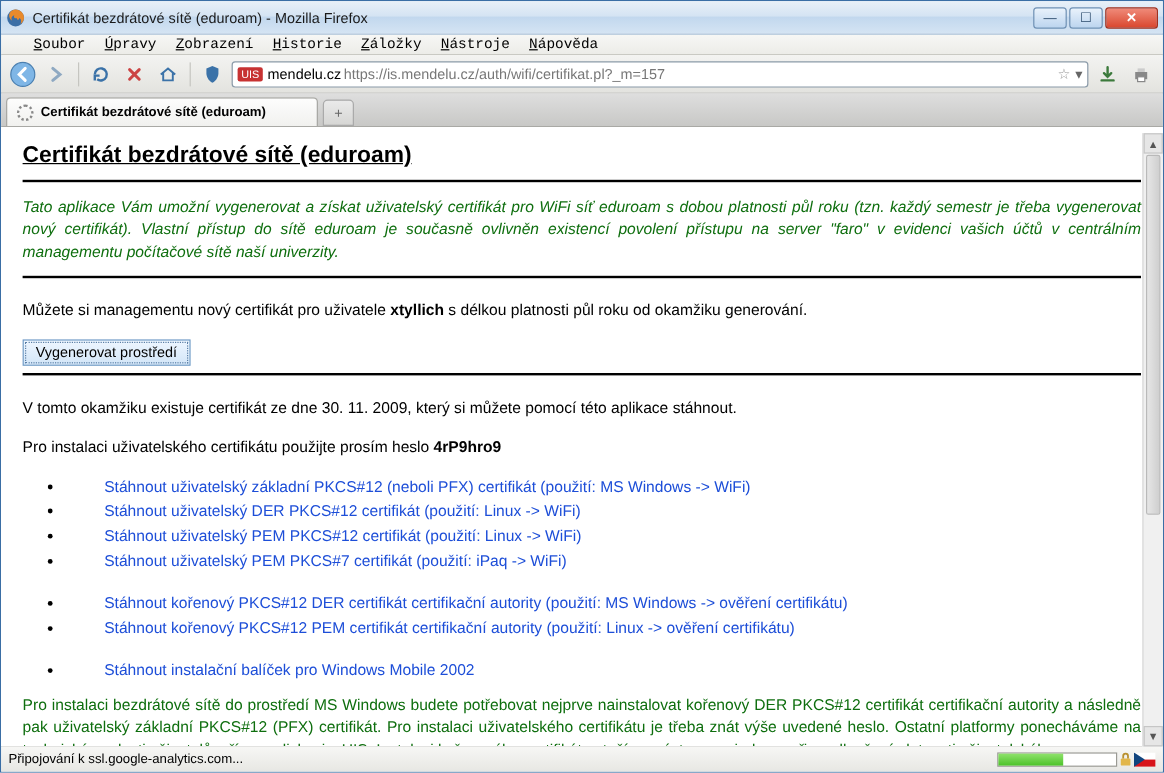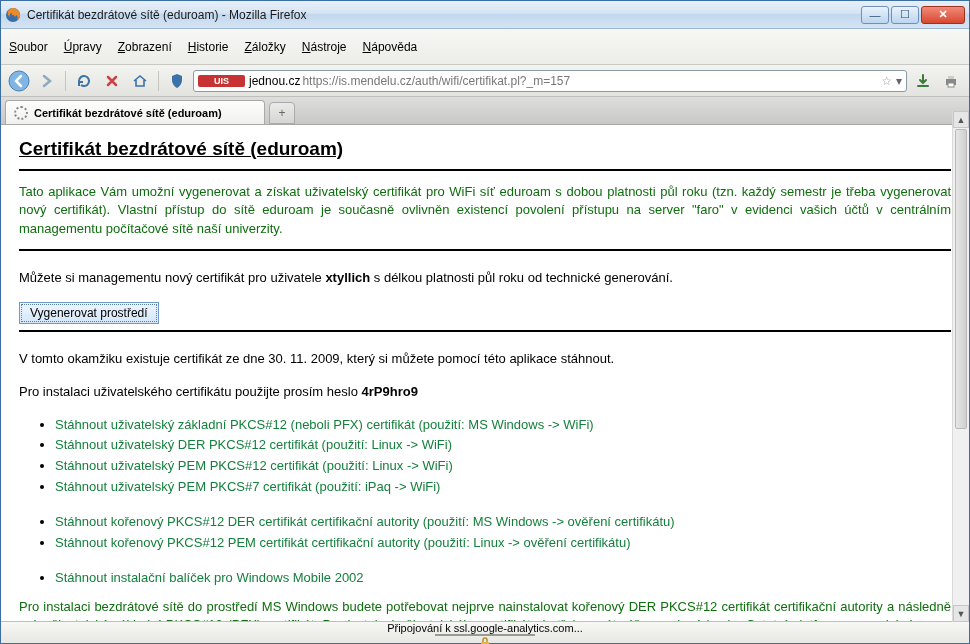--- a/index.html
+++ b/index.html
@@ -9,61 +9,61 @@
 .window { width: 970px; height: 644px; border: 1px solid #3a6ea5; background: #fff; display: flex; flex-direction: column; }
 .titlebar { height: 28px; background: linear-gradient(to bottom, #e8f0f8 0%, #d5e4f3 45%, #c2d8ee 50%, #d5e4f3 100%); display: flex; align-items: center; padding: 0 4px; border-bottom: 1px solid #9db7d1; }
 .titlebar-icon { width: 16px; height: 16px; margin-right: 6px; }
 .titlebar-text { flex: 1; color: #1a1a1a; font-size: 12px; }
 .win-btns { display: flex; gap: 2px; }
 .win-btn { width: 28px; height: 18px; border-radius: 3px; display: flex; align-items: center; justify-content: center; font-size: 11px; cursor: pointer; }
 .win-min, .win-max { background: linear-gradient(to bottom, #e9f2fb, #bcd5ef); border: 1px solid #6f91b5; color: #2b4a6b; }
 .win-close { width: 44px; background: linear-gradient(to bottom, #f08b7a, #d9472f); border: 1px solid #a0301e; color: #fff; font-weight: bold; }
 
 
-.menubar { height: 36px; background: linear-gradient(to bottom, #f7f7f5, #ecece8); border-bottom: 1px solid #c9c9c3; display: flex; align-items: center; padding: 0 0; font-size: 12px; }
+.menubar { height: 17px; background: linear-gradient(to bottom, #f7f7f5, #ecece8); border-bottom: 1px solid #c9c9c3; display: flex; align-items: center; padding: 0 19px; font-size: 12px; font-family: Liberation Mono, monospace; }
 .menu-item { padding: 2px 8px; cursor: pointer; }
 .mm { text-decoration: underline; }
 
 
 .toolbar { height: 32px; background: linear-gradient(to bottom, #f3f3f1, #e3e3df); border-bottom: 1px solid #bfbfbb; display: flex; align-items: center; padding: 0 6px; gap: 4px; }
 .tb-btn { width: 24px; height: 24px; display: flex; align-items: center; justify-content: center; border-radius: 3px; cursor: pointer; }
 .tb-sep { width: 1px; height: 20px; background: #c5c5c0; margin: 0 2px; }
-.url-prefix { background: #c73232; color: #fff; font-size: 9px; padding: 1px 16px; border-radius: 2px; margin-right: 2px; font-weight: bold; }
+.url-prefix { background: #c73232; color: #fff; font-size: 9px; padding: 1px 3px; border-radius: 2px; margin-right: 2px; }
 .urlbar { flex: 1; height: 22px; background: #fff; border: 1px solid #8a9aa8; border-radius: 3px; display: flex; align-items: center; padding: 0 4px; font-size: 12px; }
 .urlbar-host { color: #000; background: #fff; padding: 0 2px; }
 .urlbar-path { color: #777; }
 .urlbar-star { margin-left: auto; color: #999; cursor: pointer; }
 .urlbar-dd { color: #666; margin-left: 4px; cursor: pointer; }
 
 
 .tabstrip { height: 28px; background: linear-gradient(to bottom, #dedede, #c8c8c6); border-bottom: 1px solid #a9a9a5; display: flex; align-items: flex-end; padding: 0 4px; }
 .tab { height: 24px; background: linear-gradient(to bottom, #fdfdfd, #f1f1ef); border: 1px solid #a9a9a5; border-bottom: none; border-radius: 4px 4px 0 0; display: flex; align-items: center; padding: 0 8px; font-size: 11px; font-weight: bold; gap: 6px; cursor: pointer; min-width: 260px; }
 .tab-throbber { width: 14px; height: 14px; border: 2px dotted #888; border-radius: 50%; }
 .newtab { width: 26px; height: 22px; background: linear-gradient(to bottom, #eaeaea, #d6d6d4); border: 1px solid #aaa; border-radius: 4px 4px 0 0; margin-left: 4px; display: flex; align-items: center; justify-content: center; color: #666; cursor: pointer; }
 
 
 .content { flex: 1; overflow: auto; background: #fff; padding: 10px 18px 0 18px; font-family: Verdana, Arial, sans-serif; font-size: 13px; line-height: 1.45; }
 .scrollbar { position: absolute; right: 1px; top: 111px; bottom: 22px; width: 17px; background: #f0f0f0; border-left: 1px solid #d9d9d9; }
 .sb-thumb { position: absolute; left: 2px; right: 2px; top: 18px; height: 300px; background: linear-gradient(to right, #e6e6e6, #cfcfcf); border: 1px solid #b9b9b9; border-radius: 2px; }
 .sb-arrow { position: absolute; left: 0; right: 0; height: 17px; background: #e6e6e6; border: 1px solid #c6c6c6; display: flex; align-items: center; justify-content: center; color: #555; font-size: 9px; }
 .sb-up { top: 0; } .sb-down { bottom: 0; }
 
 h1.page-title { font-size: 19px; font-weight: bold; text-decoration: underline; border-bottom: 2px solid #000; padding-bottom: 6px; margin-bottom: 12px; }
-.intro { color: #0e6e0e; text-align: justify; margin-bottom: 10px; }
+.intro { color: #0e6e0e; text-align: justify; margin-bottom: 10px; font-style: italic; }
 hr.sep { border: none; border-top: 2px solid #000; margin: 6px 0 18px 0; }
 .gen-line { margin-bottom: 14px; }
 .gen-button { background: linear-gradient(to bottom, #eef6ff, #d3e6f8); border: 1px solid #6f9bc7; padding: 3px 10px; font-size: 12px; cursor: pointer; outline: 1px dotted #5a7ea5; outline-offset: -3px; }
 .info-p { margin: 14px 0; }
 ul.dl-list { margin: 8px 0 8px 36px; }
 ul.dl-list li { margin: 2px 0; list-style: disc; }
-ul.dl-list a { color: #15803d; text-decoration: none; cursor: pointer; }
+ul.dl-list a { color: #1d4ed8; text-decoration: none; cursor: pointer; margin-left: 32px; }
 .install { color: #0e6e0e; text-align: justify; margin-top: 10px; }
 
 
-.statusbar { height: 22px; background: linear-gradient(to bottom, #f7f7f5, #e7e7e3); border-top: 1px solid #bfbfbb; display: flex; align-items: center; padding: 0 6px; font-size: 11px; gap: 0; flex-direction: column; }
+.statusbar { height: 22px; background: linear-gradient(to bottom, #f7f7f5, #e7e7e3); border-top: 1px solid #bfbfbb; display: flex; align-items: center; padding: 0 6px; font-size: 11px; gap: 0; }
 .status-text { flex: 0 0 auto; }
 .status-fill { flex: 1; }
 .progress { width: 100px; height: 12px; border: 1px solid #9a9a94; background: #fff; position: relative; }
 .progress-bar { position: absolute; left: 0; top: 0; bottom: 0; width: 55%; background: linear-gradient(to bottom, #8fe26b, #4dc22a); }
 .lock { color: #c9a042; }
 
 svg { display: block; }
 </style>
 </head>
 <body>
@@ -125,21 +125,21 @@
         </svg>
       </div>
     <div class="tb-sep"></div>
     <div class="tb-btn">
         <svg width="16" height="16">
           <path d="M8 1l5 2v4c0 4-3 7-5 8-2-1-5-4-5-8V3z" fill="#3b72a8"></path>
         </svg>
       </div>
     <div class="urlbar">
       <span class="url-prefix">UIS</span>
-      <span class="urlbar-host">jednou.cz</span>
+      <span class="urlbar-host">mendelu.cz</span>
       <span class="urlbar-path">https://is.mendelu.cz/auth/wifi/certifikat.pl?_m=157</span>
       <span class="urlbar-star">☆</span>
       <span class="urlbar-dd">▾</span>
     </div>
     <div class="tb-btn">
         <svg width="16" height="16">
           <path d="M8 2v8m-3-3l3 3 3-3M3 13h10" stroke="#3c7a3c" stroke-width="2" fill="none" stroke-linecap="round"></path>
         </svg>
       </div>
     <div class="tb-btn">
@@ -157,21 +157,21 @@
       <span>Certifikát bezdrátové sítě (eduroam)</span>
     </div>
     <div class="newtab">+</div>
   </div>
 
   <div class="content" style="position:relative">
     <h1 class="page-title">Certifikát bezdrátové sítě (eduroam)</h1>
     <p class="intro">Tato aplikace Vám umožní vygenerovat a získat uživatelský certifikát pro WiFi síť eduroam s dobou platnosti půl roku (tzn. každý semestr je třeba vygenerovat nový certifikát). Vlastní přístup do sítě eduroam je současně ovlivněn existencí povolení přístupu na server "faro" v evidenci vašich účtů v centrálním managementu počítačové sítě naší univerzity.</p>
     <hr class="sep">
     <p class="gen-line">
-      <span>Můžete si managementu nový certifikát pro uživatele </span><b>xtyllich</b><span> s délkou platnosti půl roku od technické generování.</span>
+      <span>Můžete si managementu nový certifikát pro uživatele </span><b>xtyllich</b><span> s délkou platnosti půl roku od okamžiku generování.</span>
     </p>
     <button class="gen-button">Vygenerovat prostředí</button>
     <hr class="sep" style="margin-top:6px">
     <p class="info-p">V tomto okamžiku existuje certifikát ze dne 30. 11. 2009, který si můžete pomocí této aplikace stáhnout.</p>
     <p class="info-p">
       <span>Pro instalaci uživatelského certifikátu použijte prosím heslo </span><b>4rP9hro9</b>
     </p>
     <ul class="dl-list" id="dl1">
         <li><a>Stáhnout uživatelský základní PKCS#12 (neboli PFX) certifikát (použití: MS Windows -&gt; WiFi)</a></li>
         <li><a>Stáhnout uživatelský DER PKCS#12 certifikát (použití: Linux -&gt; WiFi)</a></li>

